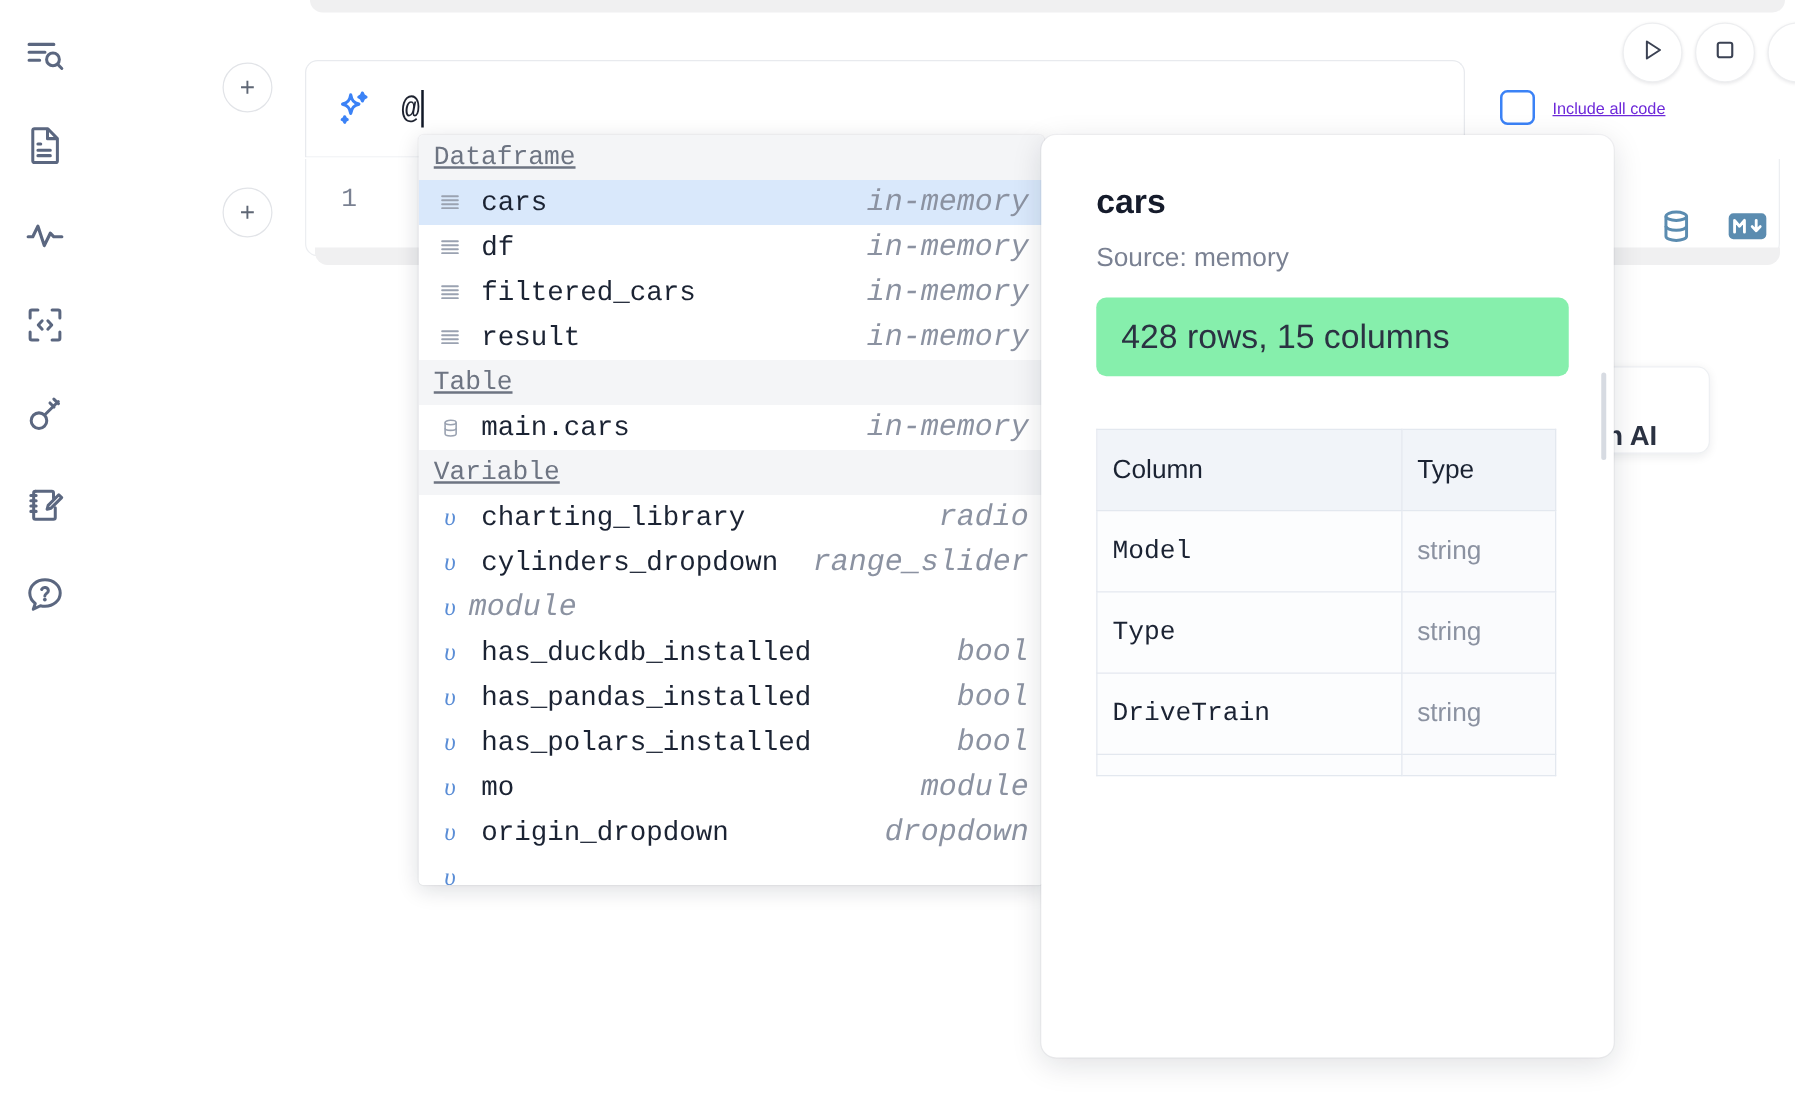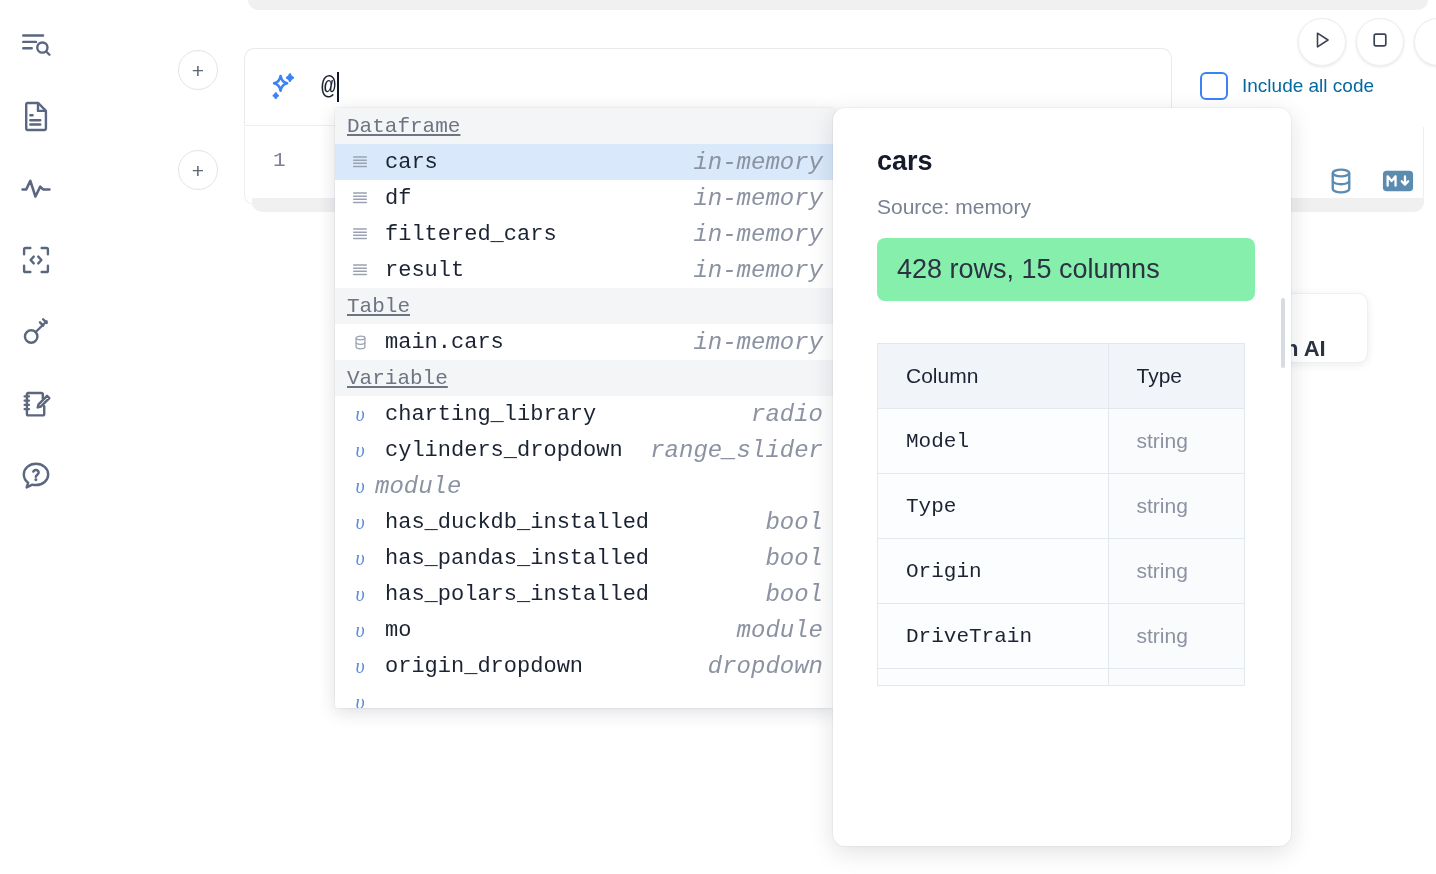--- a/index.html
+++ b/index.html
@@ -103,21 +103,21 @@
 
   
   .include-row {
     position: absolute; left: 1200px; top: 72px;
     display: flex; align-items: center; gap: 14px; cursor: pointer;
   }
   .checkbox {
     width: 28px; height: 28px; border-radius: 6px;
     border: 2px solid #3b82f6; background: #fff;
   }
-  .include-label { font-size: 19px; color: #0369a1; white-space: nowrap; }
+  .include-label { font-size: 13px; color: #6d28d9; white-space: nowrap; text-decoration: underline; }
 
   
   .ai-chip {
     position: absolute; left: 1268px; top: 293px; width: 100px; height: 70px;
     background: #fff; border: 1px solid #eef0f3; border-radius: 10px;
     box-shadow: 0 2px 8px rgba(16,24,40,.08);
     display: flex; align-items: flex-end; padding-left: 16px;
     font-size: 22px; font-weight: 700; color: #2b3242; overflow: hidden;
   }
 
@@ -162,21 +162,21 @@
   }
   .doc-title { font-size: 27px; font-weight: 700; color: #151b2b; margin: 0; }
   .doc-source { font-size: 21px; color: #7a8192; margin: 18px 0 0; }
   .doc-badge {
     margin-top: 19px; background: #86efac; border-radius: 8px;
     padding: 16px 20px; font-size: 27px; color: #2b3242;
   }
   .doc-table { margin-top: 42px; width: 368px; border-collapse: collapse; }
   .doc-table th, .doc-table td {
     border: 1px solid #e3e8ef; text-align: left;
-    padding: 20px 28px; font-size: 21px;
+    padding: 20px 12px; font-size: 21px;
   }
   .doc-table th { background: #f1f4f9; color: #1b2333; font-weight: 400; }
   .doc-table td.col-name {
     font-family: "Liberation Mono", monospace; color: #1b2333; background: #fcfdfe;
   }
   .doc-table td.col-type { color: #8b92a1; background: #fafbfd; }
   .doc-table tr.partial td { padding: 8px 18px; }
   .doc-scrollbar {
     position: absolute; right: 6px; top: 190px; width: 4px; height: 70px;
     background: #d7dbe2; border-radius: 2px;
@@ -435,24 +435,20 @@
       <tbody>
         <tr>
           <td class="col-name">Model</td>
           <td class="col-type">string</td>
         </tr>
         <tr>
           <td class="col-name">Type</td>
           <td class="col-type">string</td>
         </tr>
         <tr>
-          <td class="col-name">Origin</td>
-          <td class="col-type">string</td>
-        </tr>
-        <tr>
           <td class="col-name">DriveTrain</td>
           <td class="col-type">string</td>
         </tr>
         <tr class="partial">
           <td class="col-name"></td>
           <td class="col-type"></td>
         </tr>
       </tbody>
     </table>
     <div class="doc-scrollbar"></div>

